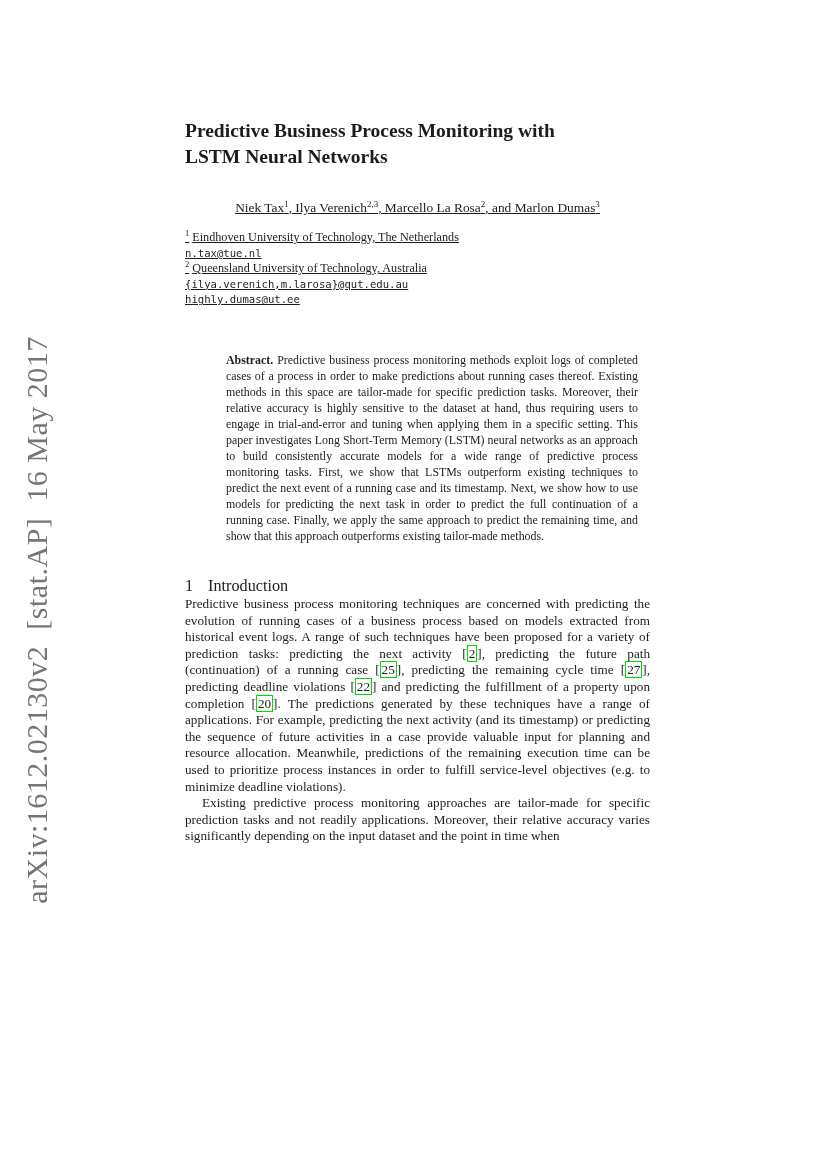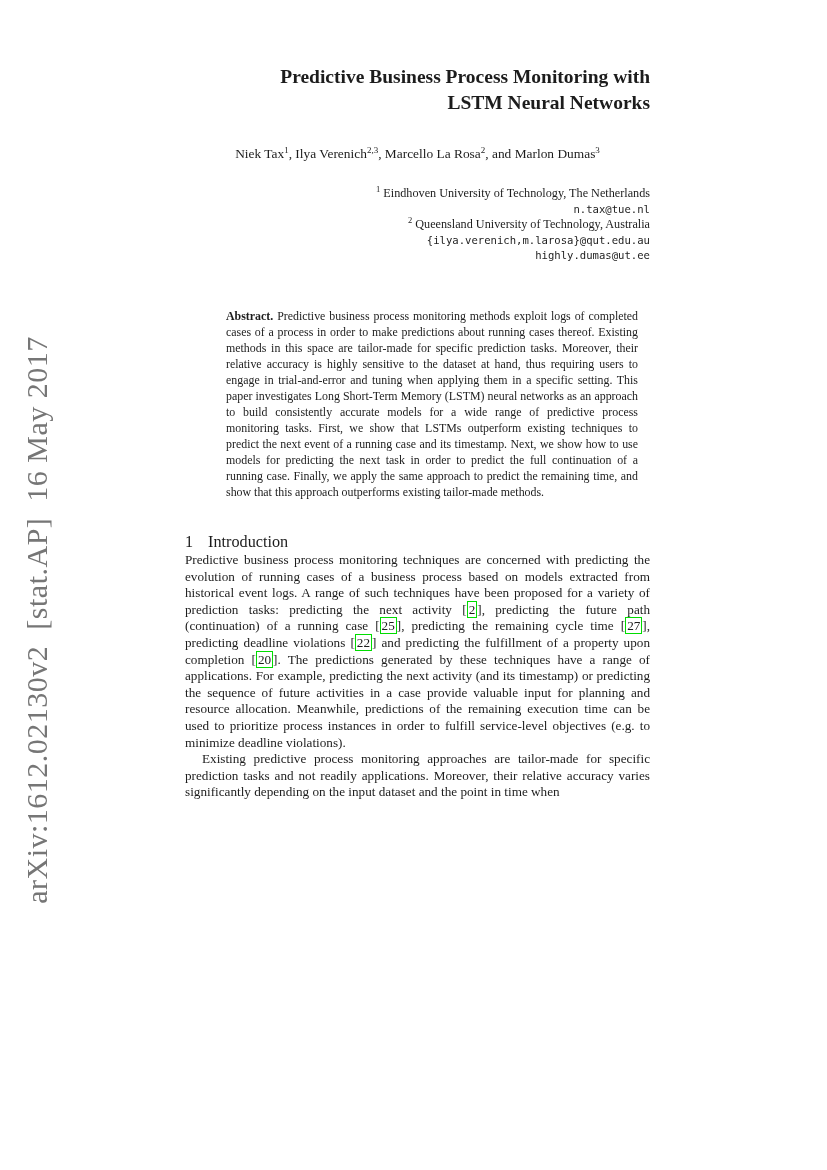--- a/index.html
+++ b/index.html
@@ -26,39 +26,41 @@
 
   
   .content {
     position:absolute;
     left:185px;
     top:0;
     width:465px;
   }
 
   .title {
-    margin-top:64px;
-    text-align:right;
+    margin-top:118px;
+    text-align:left;
     font-weight:bold;
     font-size:19.5px;
     line-height:26px;
   }
 
   .authors {
     margin-top:30px;
     text-align:center;
     font-size:13.4px;
+    text-decoration:underline;
   }
   .authors sup { font-size:9px; line-height:0; }
 
   .affiliations {
-    margin-top:24px;
-    text-align:right;
+    margin-top:14px;
+    text-align:left;
     font-size:12.2px;
     line-height:15.6px;
+    text-decoration:underline;
   }
   .affiliations sup { font-size:8.5px; line-height:0; margin-right:3px; }
   .affiliation-email {
     font-family:"DejaVu Sans Mono","Liberation Mono",monospace;
     font-size:10.6px;
   }
 
   .abstract {
     margin-top:44px;
     margin-left:41px;

